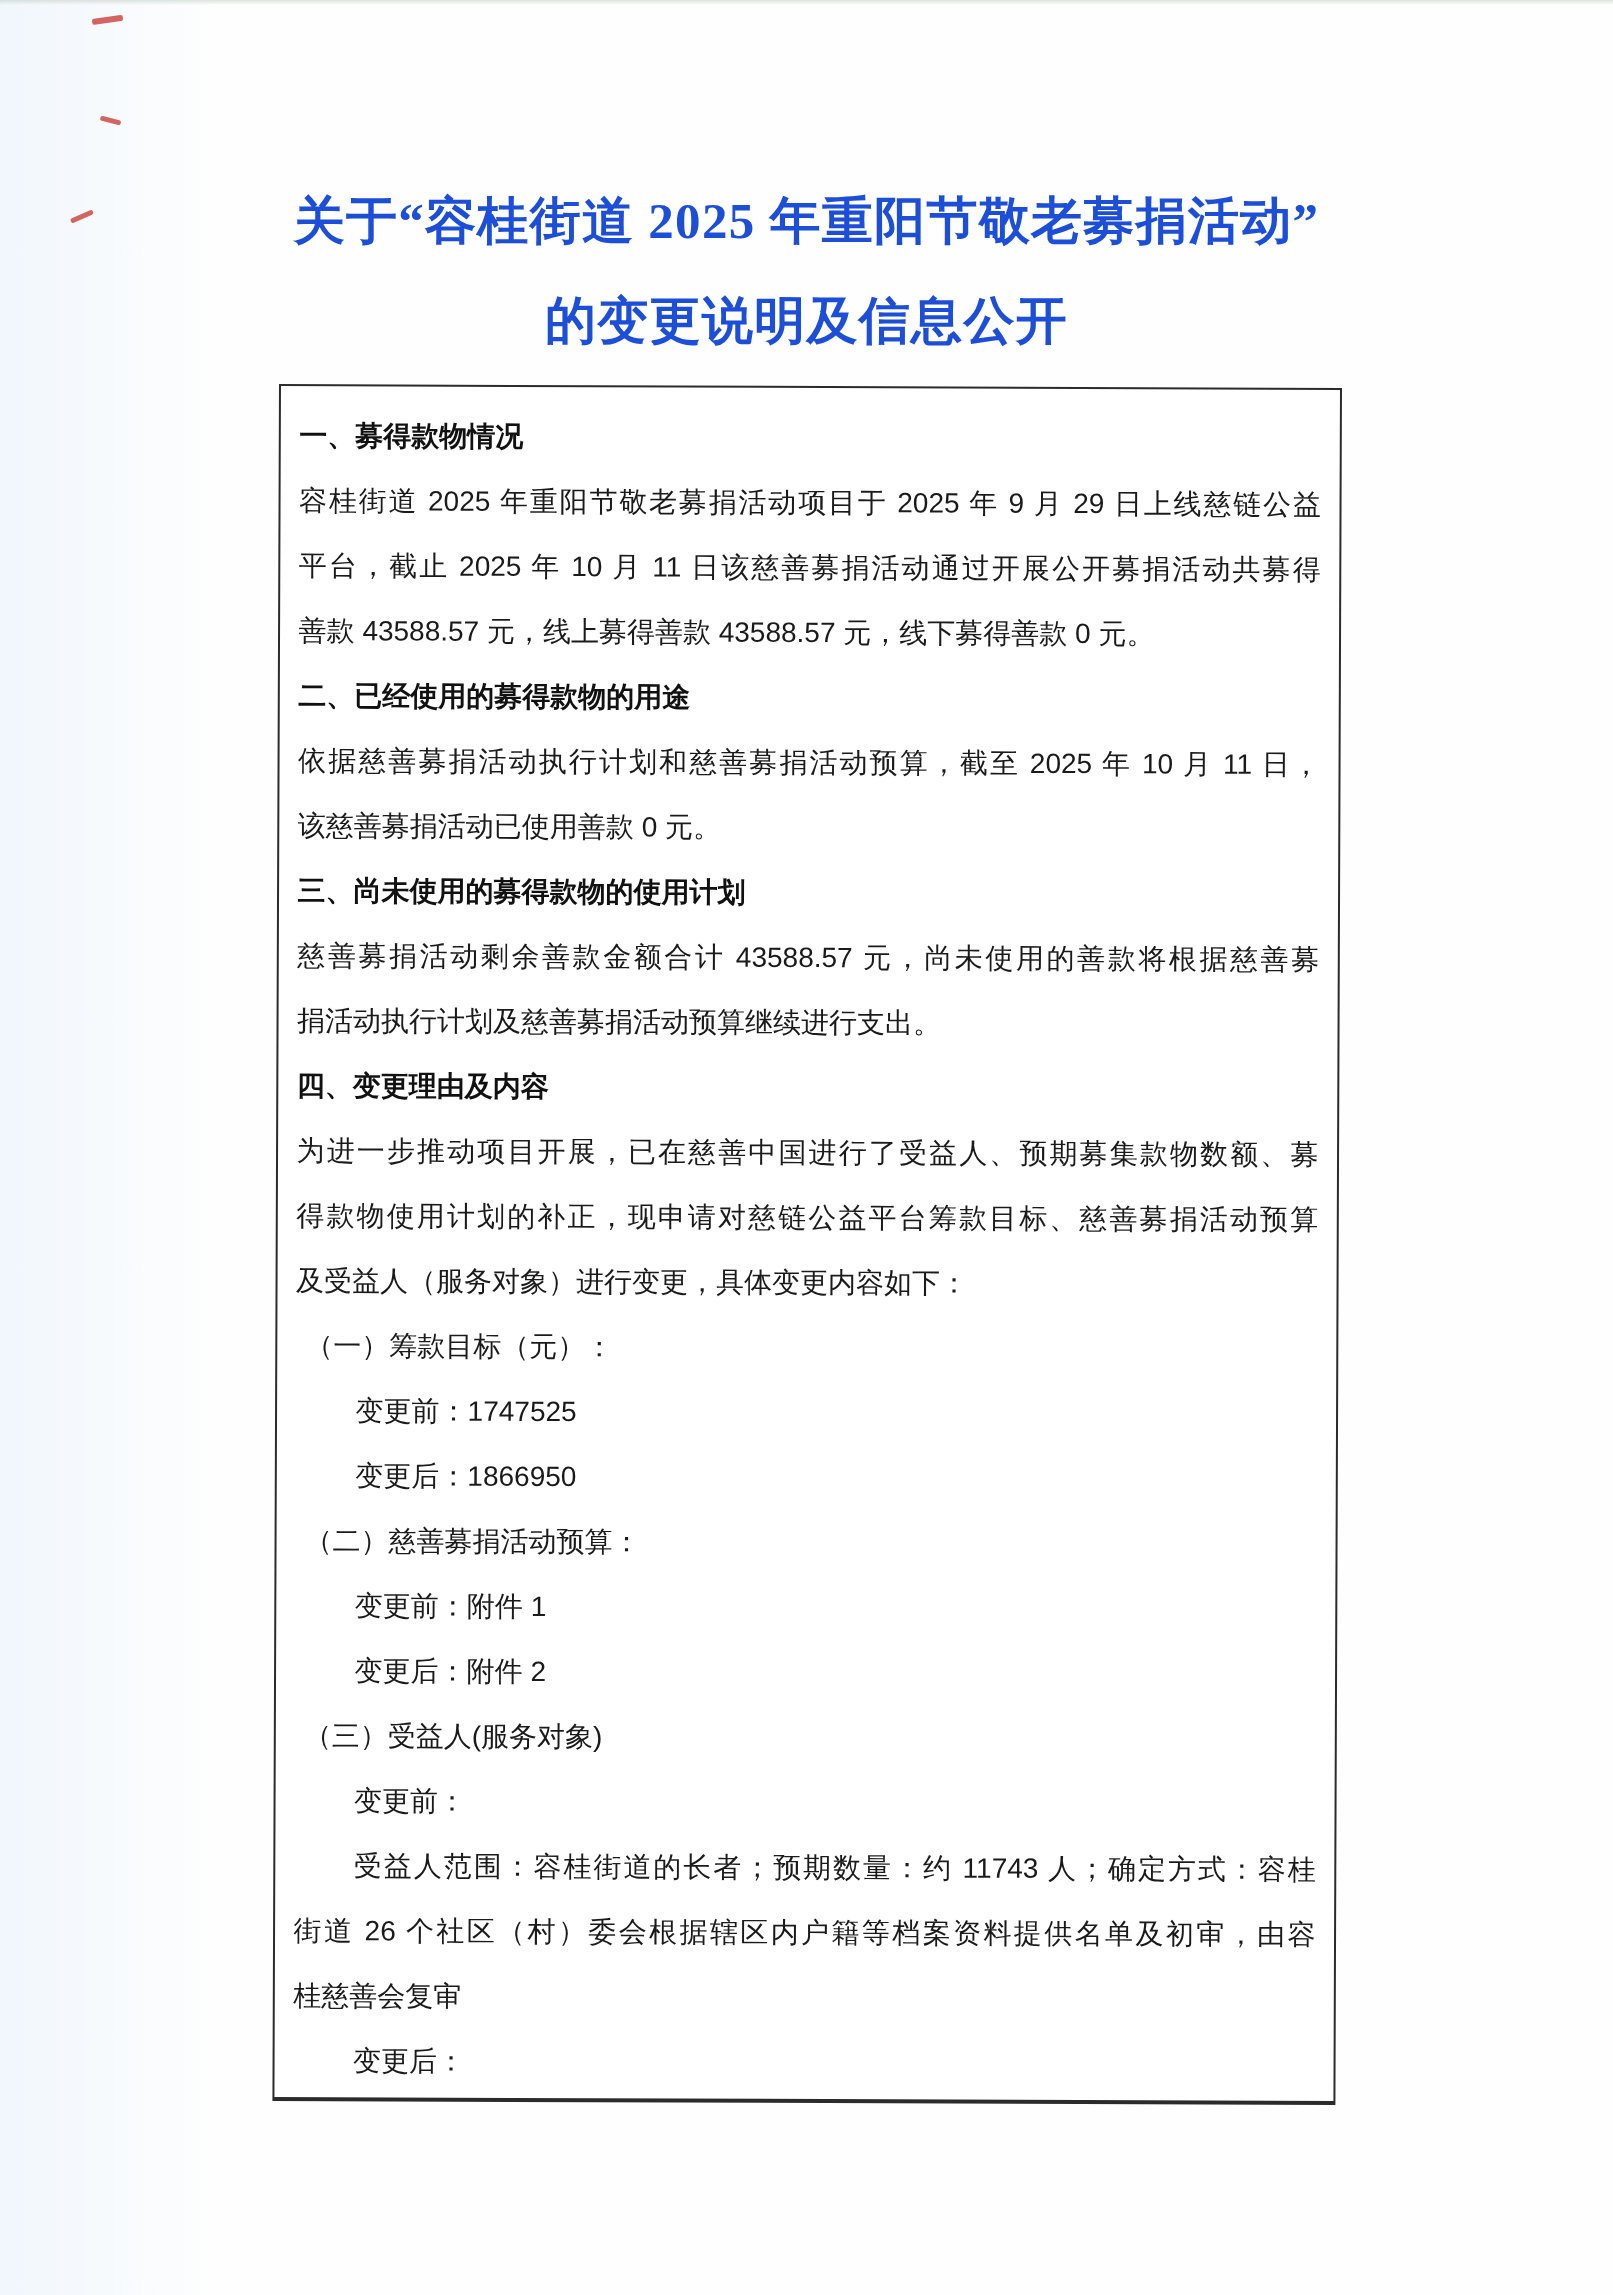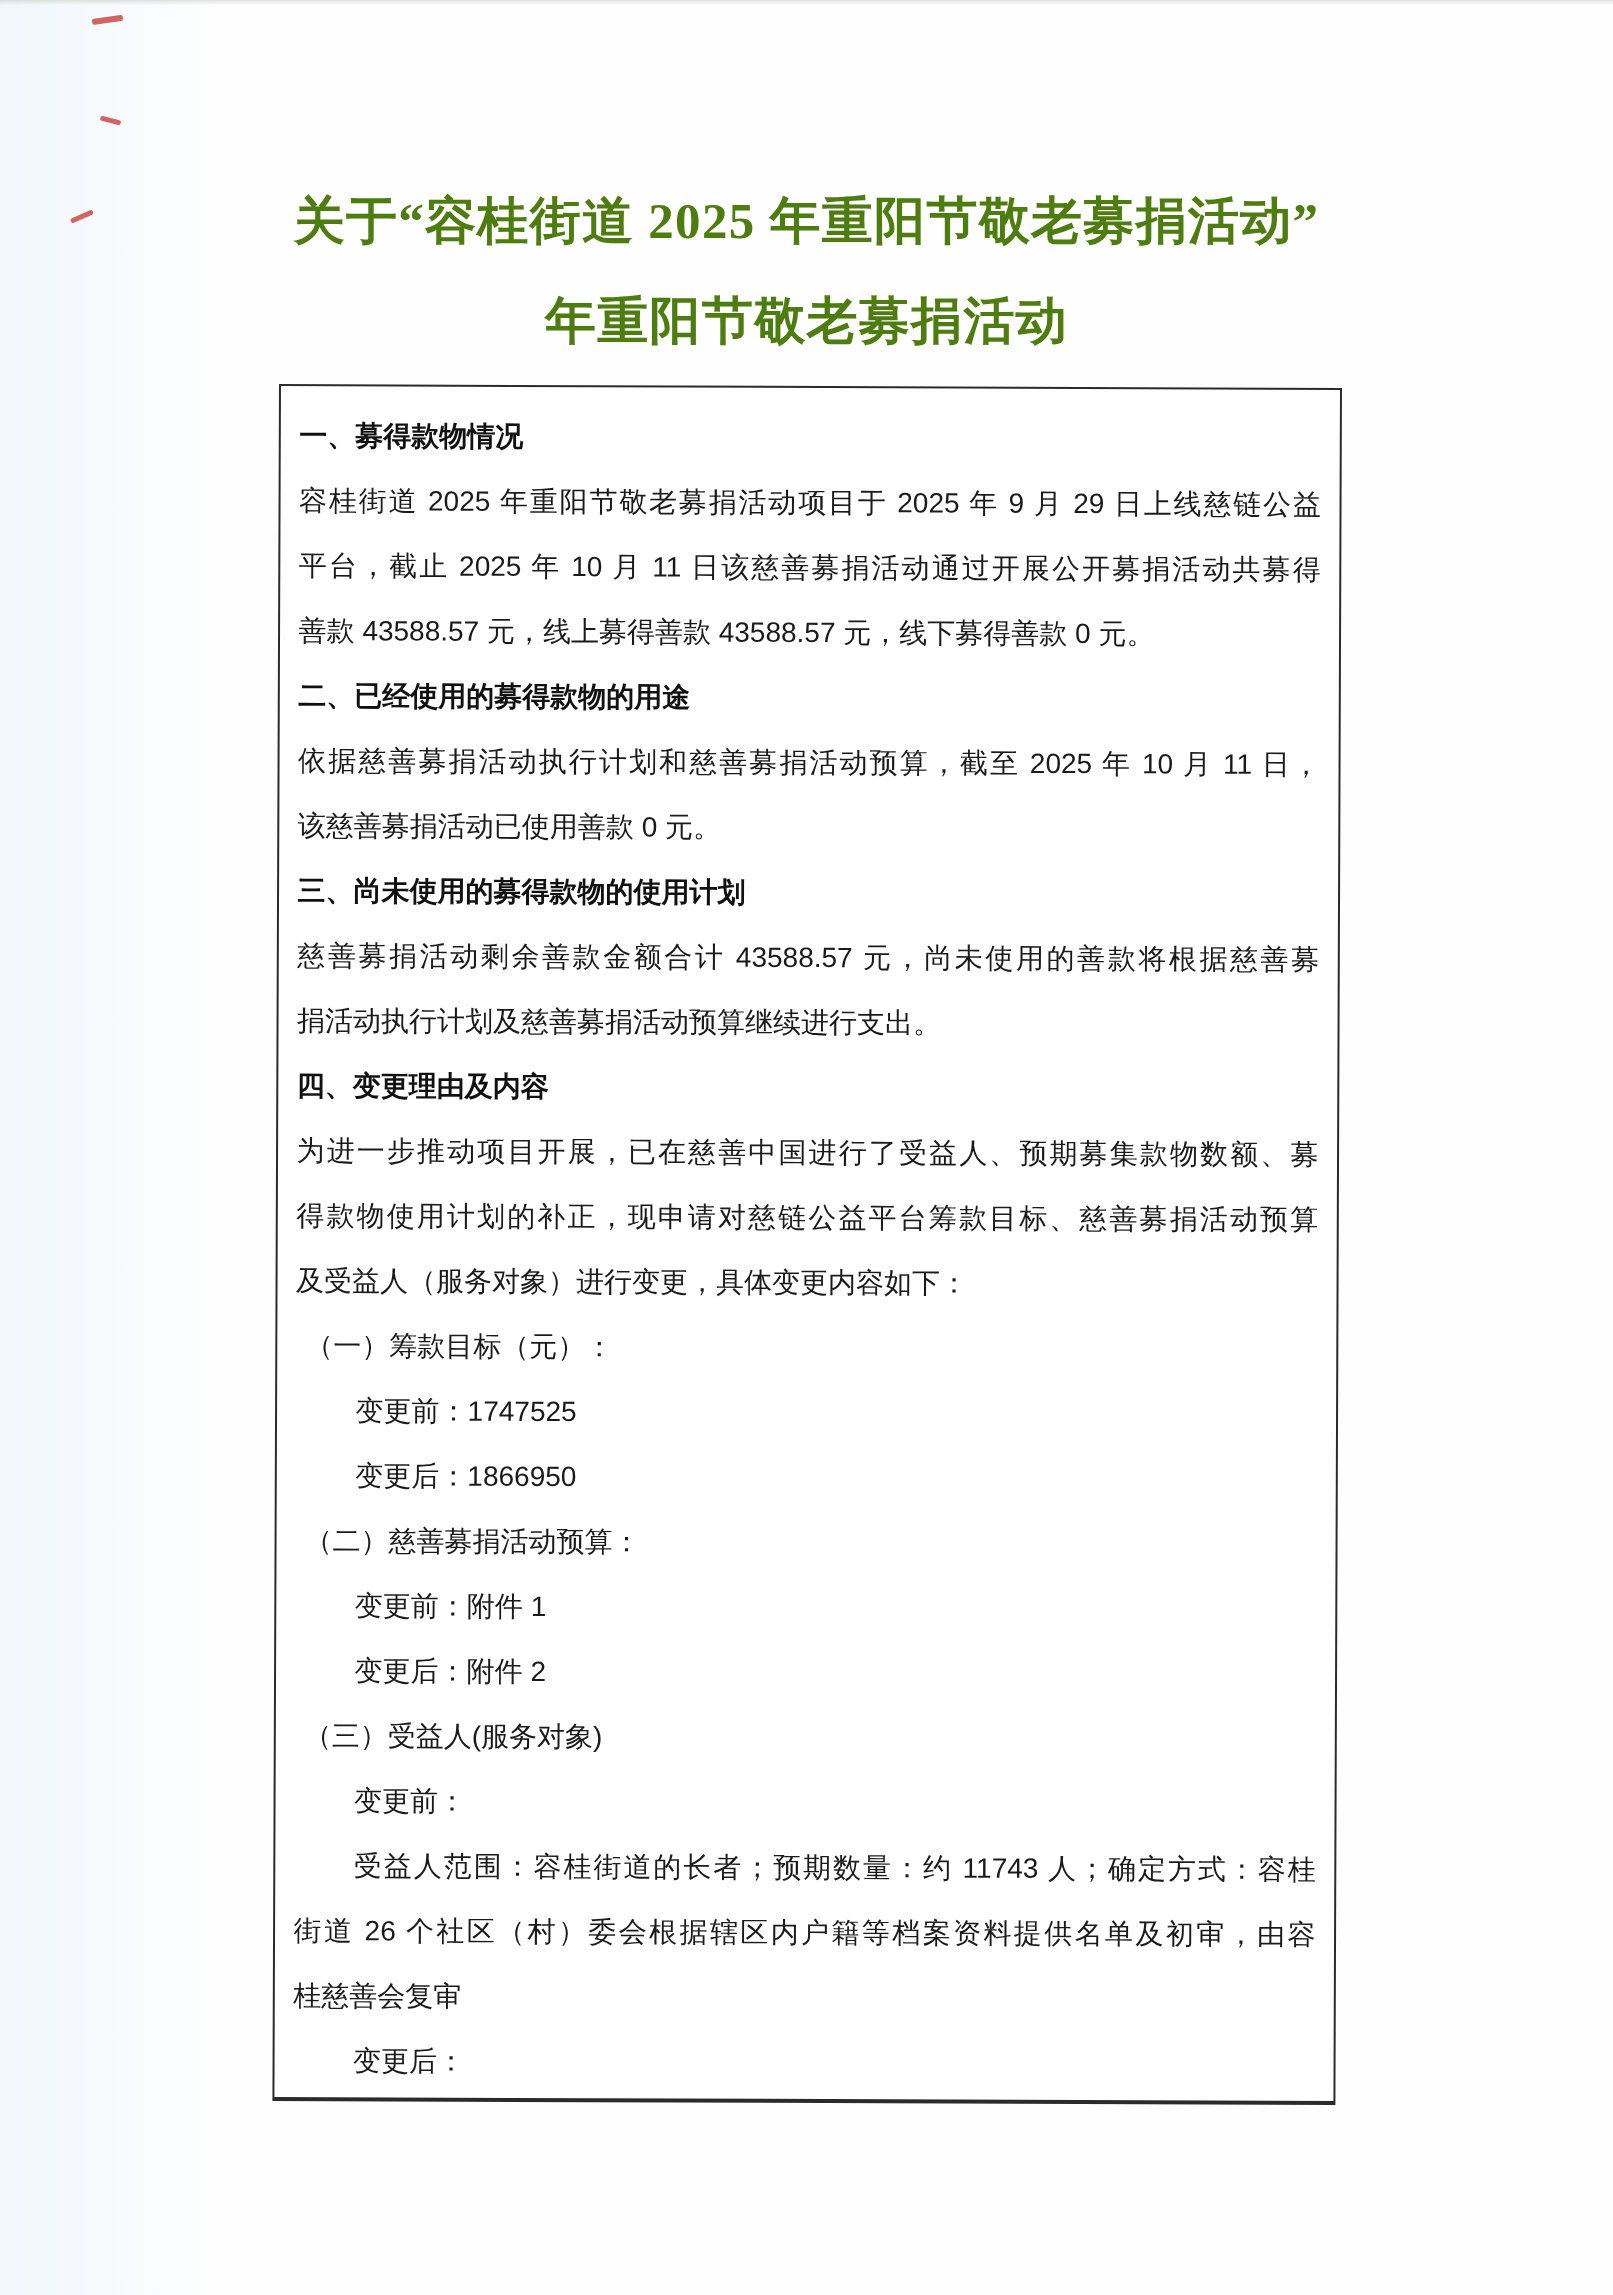--- a/index.html
+++ b/index.html
@@ -25,21 +25,21 @@
   .red-mark.m2{left:100px;top:118px;width:21px;height:5.3px;transform:rotate(14deg);}
   .red-mark.m3{left:70px;top:214px;width:24px;height:5.3px;transform:rotate(-24deg);}
 
   .doc-title{
     position:absolute;left:0;top:171px;width:1613px;
     text-align:center;
     font-family:"Liberation Serif","DejaVu Serif",serif;
     font-weight:bold;
     font-size:51px;line-height:100px;
     letter-spacing:1.3px;
-    color:#4d7c0f;
+    color:#1d4ed8;
   }
   .doc-title .tline{white-space:nowrap;}
 
   .info-box{
     position:absolute;left:279px;top:384px;width:1063px;height:1717px;
     border:2.7px solid #2b2b2b;border-bottom-width:4px;
     box-sizing:border-box;
     background:#fff;
     transform:rotate(.22deg);transform-origin:0 0;
     padding:17px 18.6px 0 18.6px;
@@ -58,21 +58,21 @@
 <body>
 
 <div class="scan-tint"></div>
 <div class="scan-top-edge"></div>
 <div class="red-mark m1"></div>
 <div class="red-mark m2"></div>
 <div class="red-mark m3"></div>
 
 <div class="doc-title">
   <div class="tline">关于“容桂街道 2025 年重阳节敬老募捐活动”</div>
-  <div class="tline">年重阳节敬老募捐活动</div>
+  <div class="tline">的变更说明及信息公开</div>
 </div>
 
 <div class="info-box">
   <div id="doc-lines">
       <div class="tl b">一、募得款物情况</div>
       <div class="tl just">容桂街道 2025 年重阳节敬老募捐活动项目于 2025 年 9 月 29 日上线慈链公益</div>
       <div class="tl just">平台，截止 2025 年 10 月 11 日该慈善募捐活动通过开展公开募捐活动共募得</div>
       <div class="tl">善款 43588.57 元，线上募得善款 43588.57 元，线下募得善款 0 元。</div>
       <div class="tl b">二、已经使用的募得款物的用途</div>
       <div class="tl just">依据慈善募捐活动执行计划和慈善募捐活动预算，截至 2025 年 10 月 11 日，</div>

